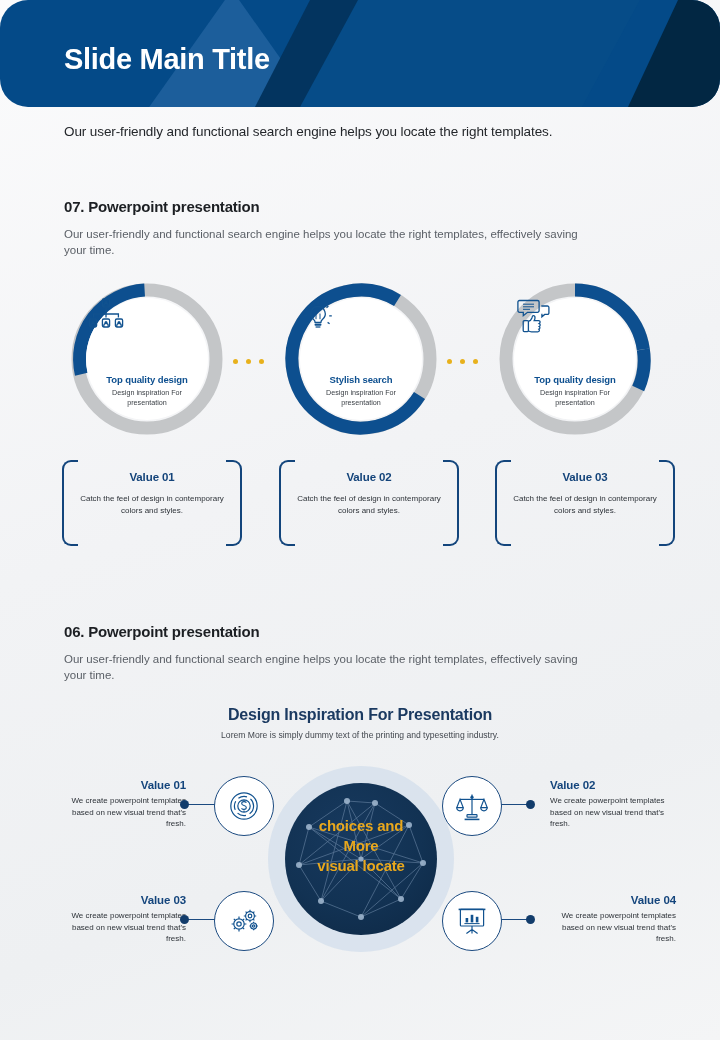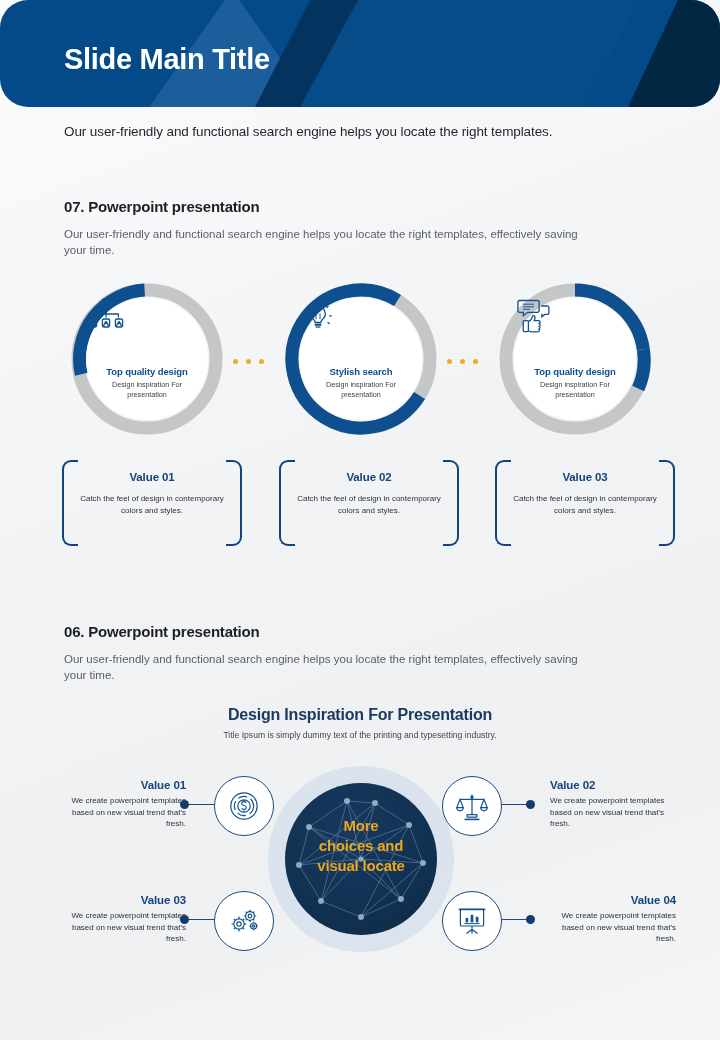--- a/index.html
+++ b/index.html
@@ -116,21 +116,21 @@
     background: #ffffff;
     display: flex;
     flex-direction: column;
     align-items: center;
     justify-content: flex-start;
     padding-top: 16px;
     box-sizing: border-box;
   }
   .donut-icon { height: 40px; display: flex; align-items: center; justify-content: center; }
   .donut-title {
-    margin-top: 12px;
+    margin-top: 20px;
     font-size: 9.5px;
     font-weight: 700;
     color: #0d4f8f;
     letter-spacing: -0.1px;
   }
   .donut-sub {
     margin-top: 3px;
     font-size: 7.2px;
     line-height: 10px;
     color: #3c4147;
@@ -430,21 +430,21 @@
     <div class="brk brk-l"></div>
     <div class="brk brk-r"></div>
     <div class="bcard-title">Value 03</div>
     <div class="bcard-body">Catch the feel of design in contemporary colors and styles.</div>
   </div>
 
   <div class="sec-head" id="sec2-head">06. Powerpoint presentation</div>
   <div class="sec-body" id="sec2-body">Our user-friendly and functional search engine helps you locate the right templates, effectively saving your time.</div>
 
   <div class="insp-title">Design Inspiration For Presentation</div>
-  <div class="insp-sub">Title Ipsum is simply dummy text of the printing and typesetting industry.</div>
+  <div class="insp-sub">Lorem More is simply dummy text of the printing and typesetting industry.</div>
 
   <div class="hub-halo"></div>
   <div class="hub-core">
     <svg width="152" height="152" viewBox="0 0 152 152">
       <g stroke="#6b87a6" stroke-width="0.8" fill="none" opacity="0.75">
         <path d="M62 18 L24 44 L14 82 L36 118 L76 134 L116 116 L138 80 L124 42 L90 20 Z"></path>
         <path d="M62 18 L36 118 M24 44 L116 116 M14 82 L124 42 M76 134 L138 80 M90 20 L36 118 M62 18 L116 116 M24 44 L138 80 M14 82 L90 20 M76 134 L124 42"></path>
         <path d="M62 18 L76 76 L116 116 M24 44 L76 76 L138 80 M14 82 L76 76 L124 42 M36 118 L76 76 L90 20"></path>
       </g>
       <g fill="#9db4cc" opacity="0.9">
@@ -455,22 +455,22 @@
         <circle cx="76" cy="134" r="3"></circle>
           <circle cx="116" cy="116" r="3"></circle>
         <circle cx="138" cy="80" r="3"></circle>
           <circle cx="124" cy="42" r="3"></circle>
         <circle cx="90" cy="20" r="3"></circle>
           <circle cx="76" cy="76" r="2.6"></circle>
       </g>
     </svg>
   </div>
   <div class="hub-text">
+    <div>choices and</div>
     <div>More</div>
-    <div>choices and</div>
     <div>visual locate</div>
   </div>
 
   <div class="spoke-line" id="sp1-line"></div>
   <div class="spoke-dot" id="sp1-dot"></div>
   <div class="spoke-circle" id="sp1-circle">
     <svg width="30" height="30" viewBox="0 0 30 30" fill="none" stroke="#11528f" stroke-width="1.2">
       <circle cx="15" cy="15" r="13.2"></circle>
       <circle cx="15" cy="15" r="9.6" stroke-dasharray="9 4"></circle>
       <circle cx="15" cy="15" r="6.2"></circle>

